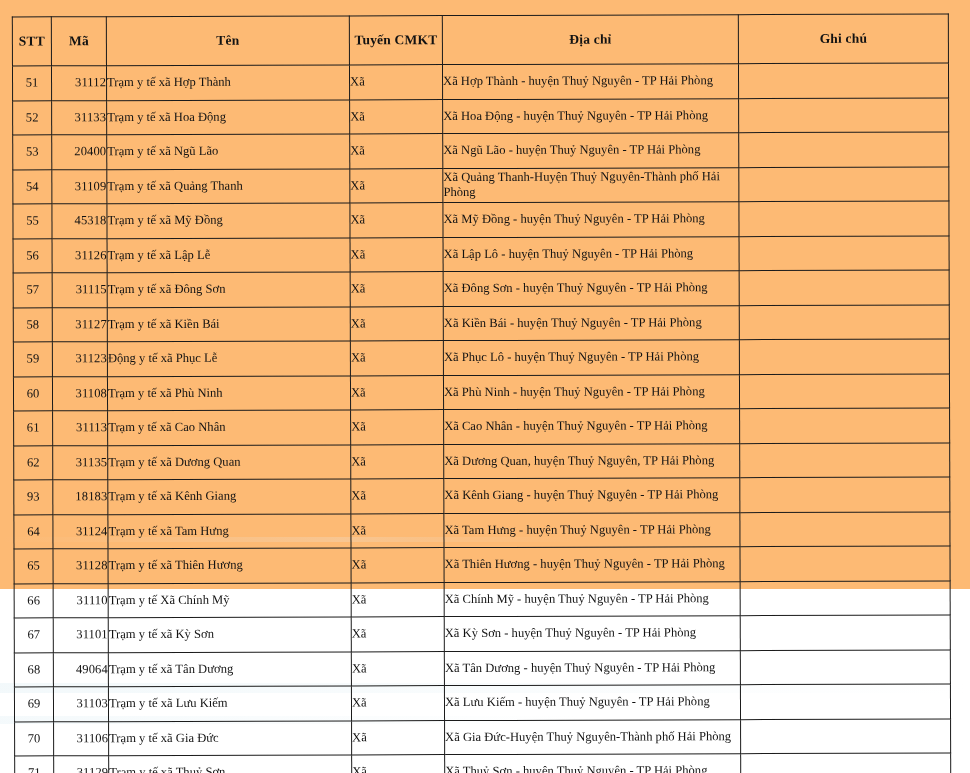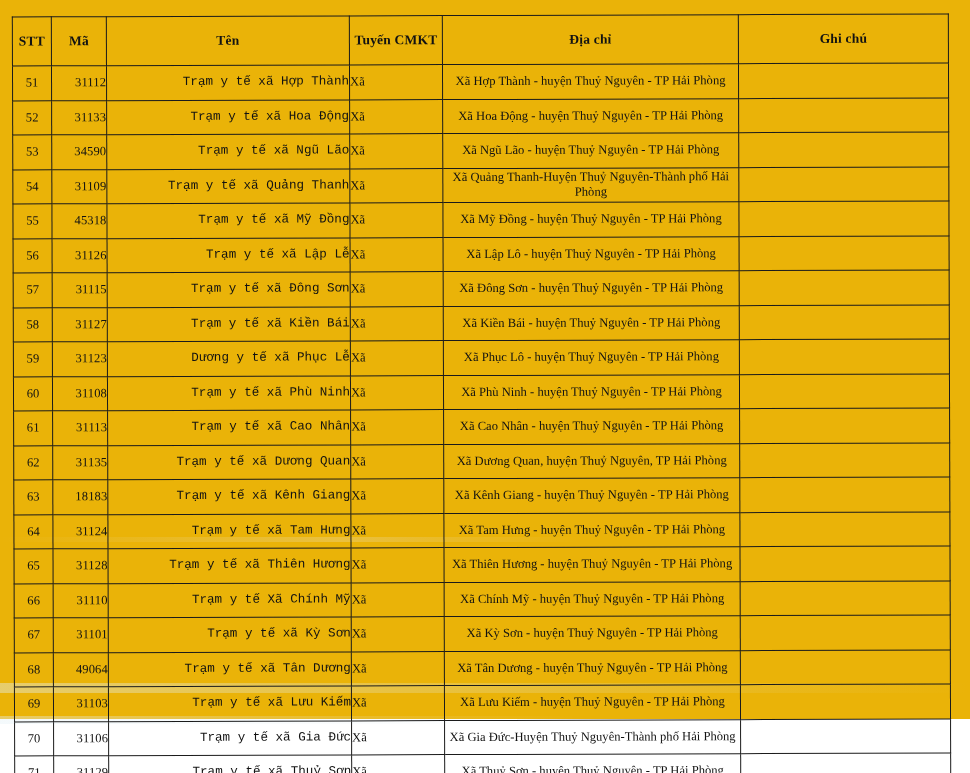--- a/index.html
+++ b/index.html
@@ -15,22 +15,22 @@
     font-family: "Liberation Serif", "DejaVu Serif", serif;
     color: #121212;
     position: relative;
   }
 
   
   #page {
     position: absolute;
     left: 0; top: 0;
     width: 970px;
-    height: 719px;
-    background: #eab308;
+    height: 589px;
+    background: #fdba74;
   }
 
   
   #scan-rotate {
     position: absolute;
     left: 0;
     top: 0;
     width: 970px;
     height: 773px;
     transform: rotate(-0.18deg);
@@ -90,31 +90,30 @@
     text-align: center;
     font-size: 12.8px;
     margin-top: 44px;
   }
   td.d-ma {
     text-align: right;
     font-size: 12.8px;
     letter-spacing: 0.1px;
   }
   td.d-ten {
-    text-align: right;
+    text-align: left;
     padding-left: 5px;
-    font-family: Liberation Mono, monospace;
   }
   td.d-tuyen {
     text-align: left;
     padding-left: 4px;
     margin-left: 16px;
   }
   td.d-dia {
-    text-align: center;
+    text-align: left;
     padding-left: 5px;
     padding-right: 4px;
   }
   td.d-ghi {
     text-align: left;
   }
 
   
   .noise {
     position: absolute;
@@ -167,21 +166,21 @@
           <tr class="data-row">
             <td class="d-stt">52</td>
             <td class="d-ma">31133</td>
             <td class="d-ten">Trạm y tế xã Hoa Động</td>
             <td class="d-tuyen">Xã</td>
             <td class="d-dia">Xã Hoa Động - huyện Thuỷ Nguyên - TP Hải Phòng</td>
             <td class="d-ghi"></td>
           </tr>
           <tr class="data-row">
             <td class="d-stt">53</td>
-            <td class="d-ma">34590</td>
+            <td class="d-ma">20400</td>
             <td class="d-ten">Trạm y tế xã Ngũ Lão</td>
             <td class="d-tuyen">Xã</td>
             <td class="d-dia">Xã Ngũ Lão - huyện Thuỷ Nguyên - TP Hải Phòng</td>
             <td class="d-ghi"></td>
           </tr>
           <tr class="data-row">
             <td class="d-stt">54</td>
             <td class="d-ma">31109</td>
             <td class="d-ten">Trạm y tế xã Quảng Thanh</td>
             <td class="d-tuyen">Xã</td>
@@ -216,21 +215,21 @@
             <td class="d-stt">58</td>
             <td class="d-ma">31127</td>
             <td class="d-ten">Trạm y tế xã Kiền Bái</td>
             <td class="d-tuyen">Xã</td>
             <td class="d-dia">Xã Kiền Bái - huyện Thuỷ Nguyên - TP Hải Phòng</td>
             <td class="d-ghi"></td>
           </tr>
           <tr class="data-row">
             <td class="d-stt">59</td>
             <td class="d-ma">31123</td>
-            <td class="d-ten">Dương y tế xã Phục Lễ</td>
+            <td class="d-ten">Động y tế xã Phục Lễ</td>
             <td class="d-tuyen">Xã</td>
             <td class="d-dia">Xã Phục Lô - huyện Thuỷ Nguyên - TP Hải Phòng</td>
             <td class="d-ghi"></td>
           </tr>
           <tr class="data-row">
             <td class="d-stt">60</td>
             <td class="d-ma">31108</td>
             <td class="d-ten">Trạm y tế xã Phù Ninh</td>
             <td class="d-tuyen">Xã</td>
             <td class="d-dia">Xã Phù Ninh - huyện Thuỷ Nguyên - TP Hải Phòng</td>
@@ -246,21 +245,21 @@
           </tr>
           <tr class="data-row">
             <td class="d-stt">62</td>
             <td class="d-ma">31135</td>
             <td class="d-ten">Trạm y tế xã Dương Quan</td>
             <td class="d-tuyen">Xã</td>
             <td class="d-dia">Xã Dương Quan, huyện Thuỷ Nguyên, TP Hải Phòng</td>
             <td class="d-ghi"></td>
           </tr>
           <tr class="data-row">
-            <td class="d-stt">63</td>
+            <td class="d-stt">93</td>
             <td class="d-ma">18183</td>
             <td class="d-ten">Trạm y tế xã Kênh Giang</td>
             <td class="d-tuyen">Xã</td>
             <td class="d-dia">Xã Kênh Giang - huyện Thuỷ Nguyên - TP Hải Phòng</td>
             <td class="d-ghi"></td>
           </tr>
           <tr class="data-row">
             <td class="d-stt">64</td>
             <td class="d-ma">31124</td>
             <td class="d-ten">Trạm y tế xã Tam Hưng</td>

